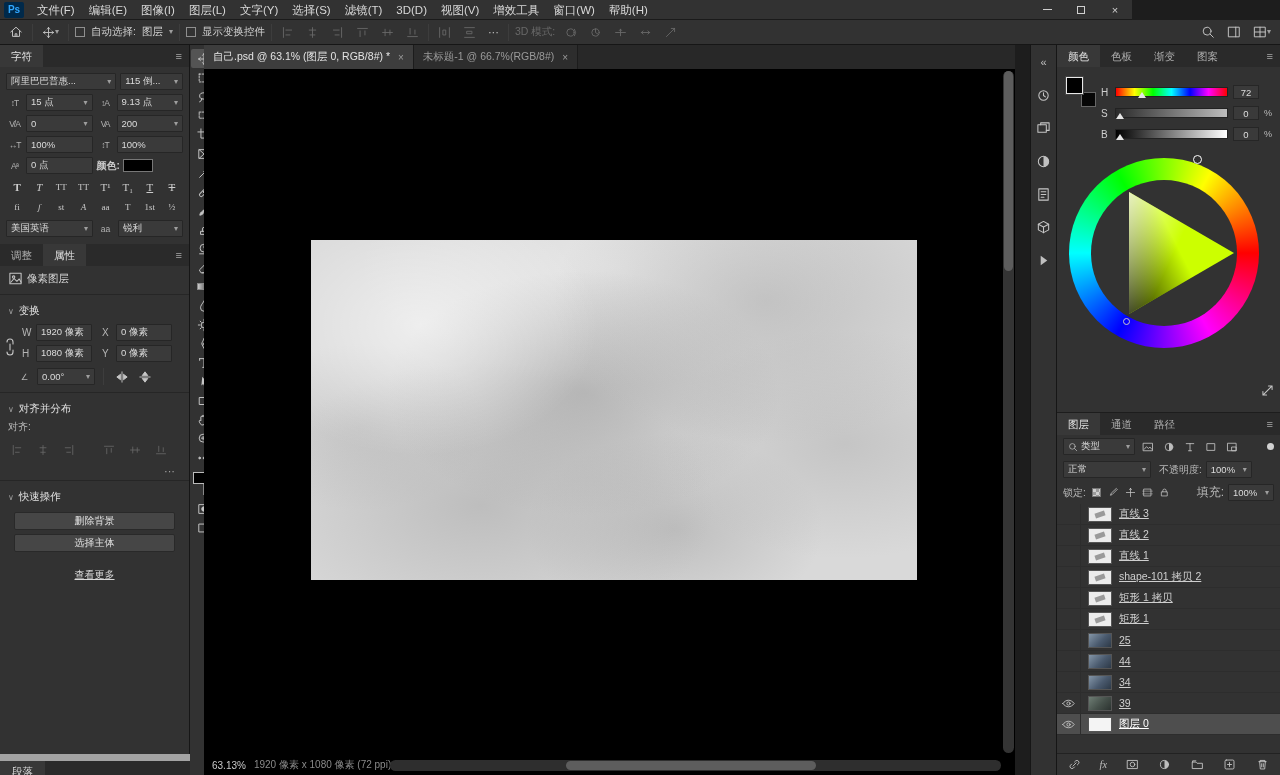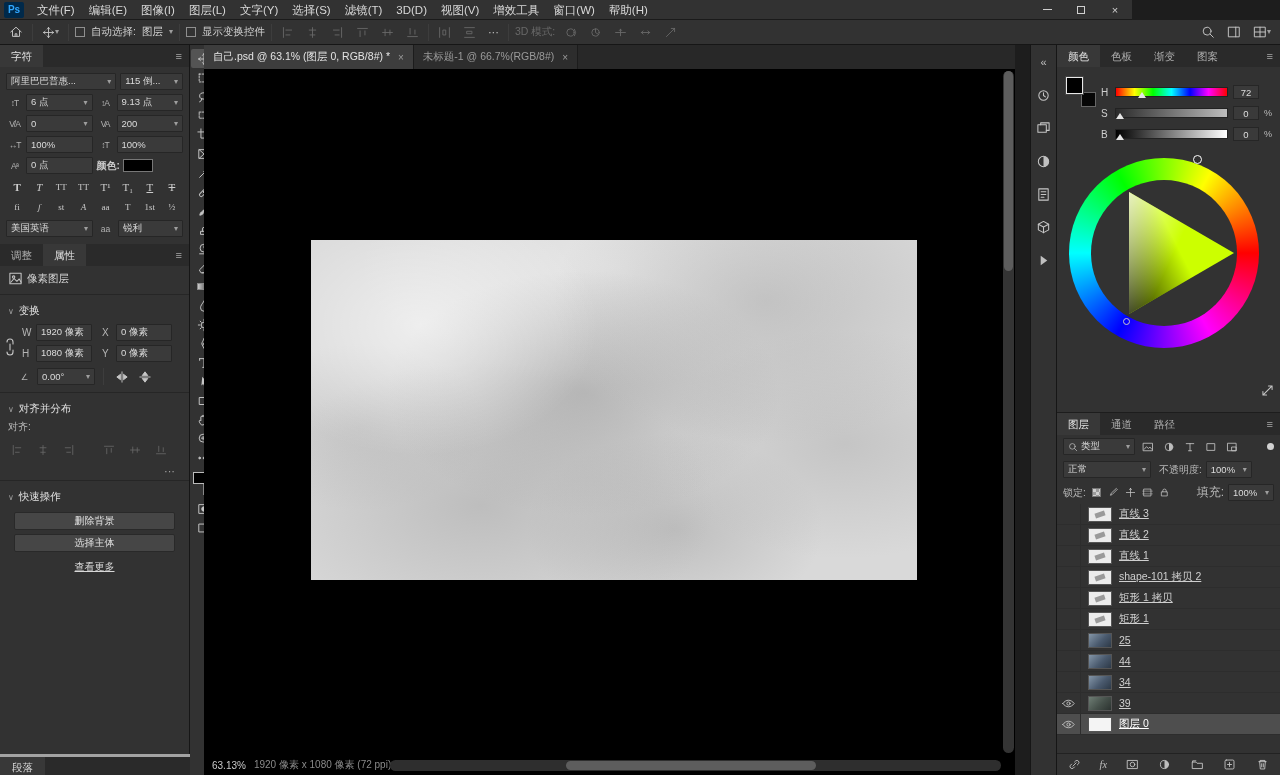--- a/index.html
+++ b/index.html
@@ -39,22 +39,22 @@
   .fld .dd { margin-left:auto; }
   .lic { width:17px; flex:none; color:#b2b2b2; font-size:8.5px; text-align:center; letter-spacing:-1px; }
   .half { flex:1; display:flex; align-items:center; gap:3px; min-width:0; }
   .tb { width:19px; height:16px; display:flex; align-items:center; justify-content:center; font-size:11px; color:#cccccc; font-family:"Liberation Serif","DejaVu Serif",serif; }
   .tb.i { font-style:italic; } .tb.sm { font-size:9px; } .tb.u { text-decoration:underline; } .tb.st { text-decoration:line-through; }
   .swatch { width:30px; height:13px; background:#000; border:1px solid #777; }
   .sh { display:flex; align-items:center; gap:5px; padding:6px 8px 4px 8px; font-size:10.5px; color:#e0e0e0; }
   .caret { font-size:8px; color:#9e9e9e; }
   .dv { height:1px; background:#262626; margin:3px 0; }
   .qb { height:18px; margin:4px 14px; background:#464646; border:1px solid #292929; border-radius:2px; display:flex; align-items:center; justify-content:center; font-size:10px; color:#e0e0e0; }
-  .link { text-align:center; font-size:10px; color:#d8d8d8; text-decoration:underline; margin-top:8px; }
-  #paratab { position:absolute; left:0; bottom:0; width:190px; height:21px; background:#2a2a2a; border-top:3px solid #a3a3a3; display:flex; }
+  .link { text-align:center; font-size:10px; color:#d8d8d8; text-decoration:underline; margin-top:16px; }
+  #paratab { position:absolute; left:0; bottom:0; width:190px; height:21px; background:#2a2a2a; border-top:7px solid #a3a3a3; display:flex; }
   #paratab span { background:#383838; padding:0 12px; line-height:21px; font-size:10.5px; color:#d6d6d6; }
 
   
   #toolbar { left:190px; top:45px; width:28px; bottom:0; background:#323232; border-right:1px solid #161616; display:flex; flex-direction:column; align-items:center; padding-top:4px; }
   .tool { width:26px; height:19px; display:flex; align-items:center; justify-content:center; flex:none; }
   .tool.active { background:#545454; border-radius:2px; }
   #fgbg { position:relative; width:24px; height:24px; margin-top:4px; flex:none; }
   #fgbg .bgc { position:absolute; right:2px; bottom:0; width:11px; height:11px; background:#fff; border:1px solid #888; }
   #fgbg .fgc { position:absolute; left:1px; top:1px; width:12px; height:12px; background:#000; border:1px solid #bbb; }
 
@@ -292,21 +292,21 @@
     <div class="fld" style="flex:1">
       <span>115 倒...</span>
         <span class="dd">▾</span>
     </div>
   </div>
 
   <div class="prow">
     <div class="half">
       <span class="lic">↕T</span>
       <div class="fld" style="flex:1">
-          <span>6 点</span>
+          <span>15 点</span>
           <span class="dd">▾</span>
         </div>
     </div>
     <div class="half">
       <span class="lic">↕A</span>
       <div class="fld" style="flex:1">
           <span>9.13 点</span>
           <span class="dd">▾</span>
         </div>
     </div>

